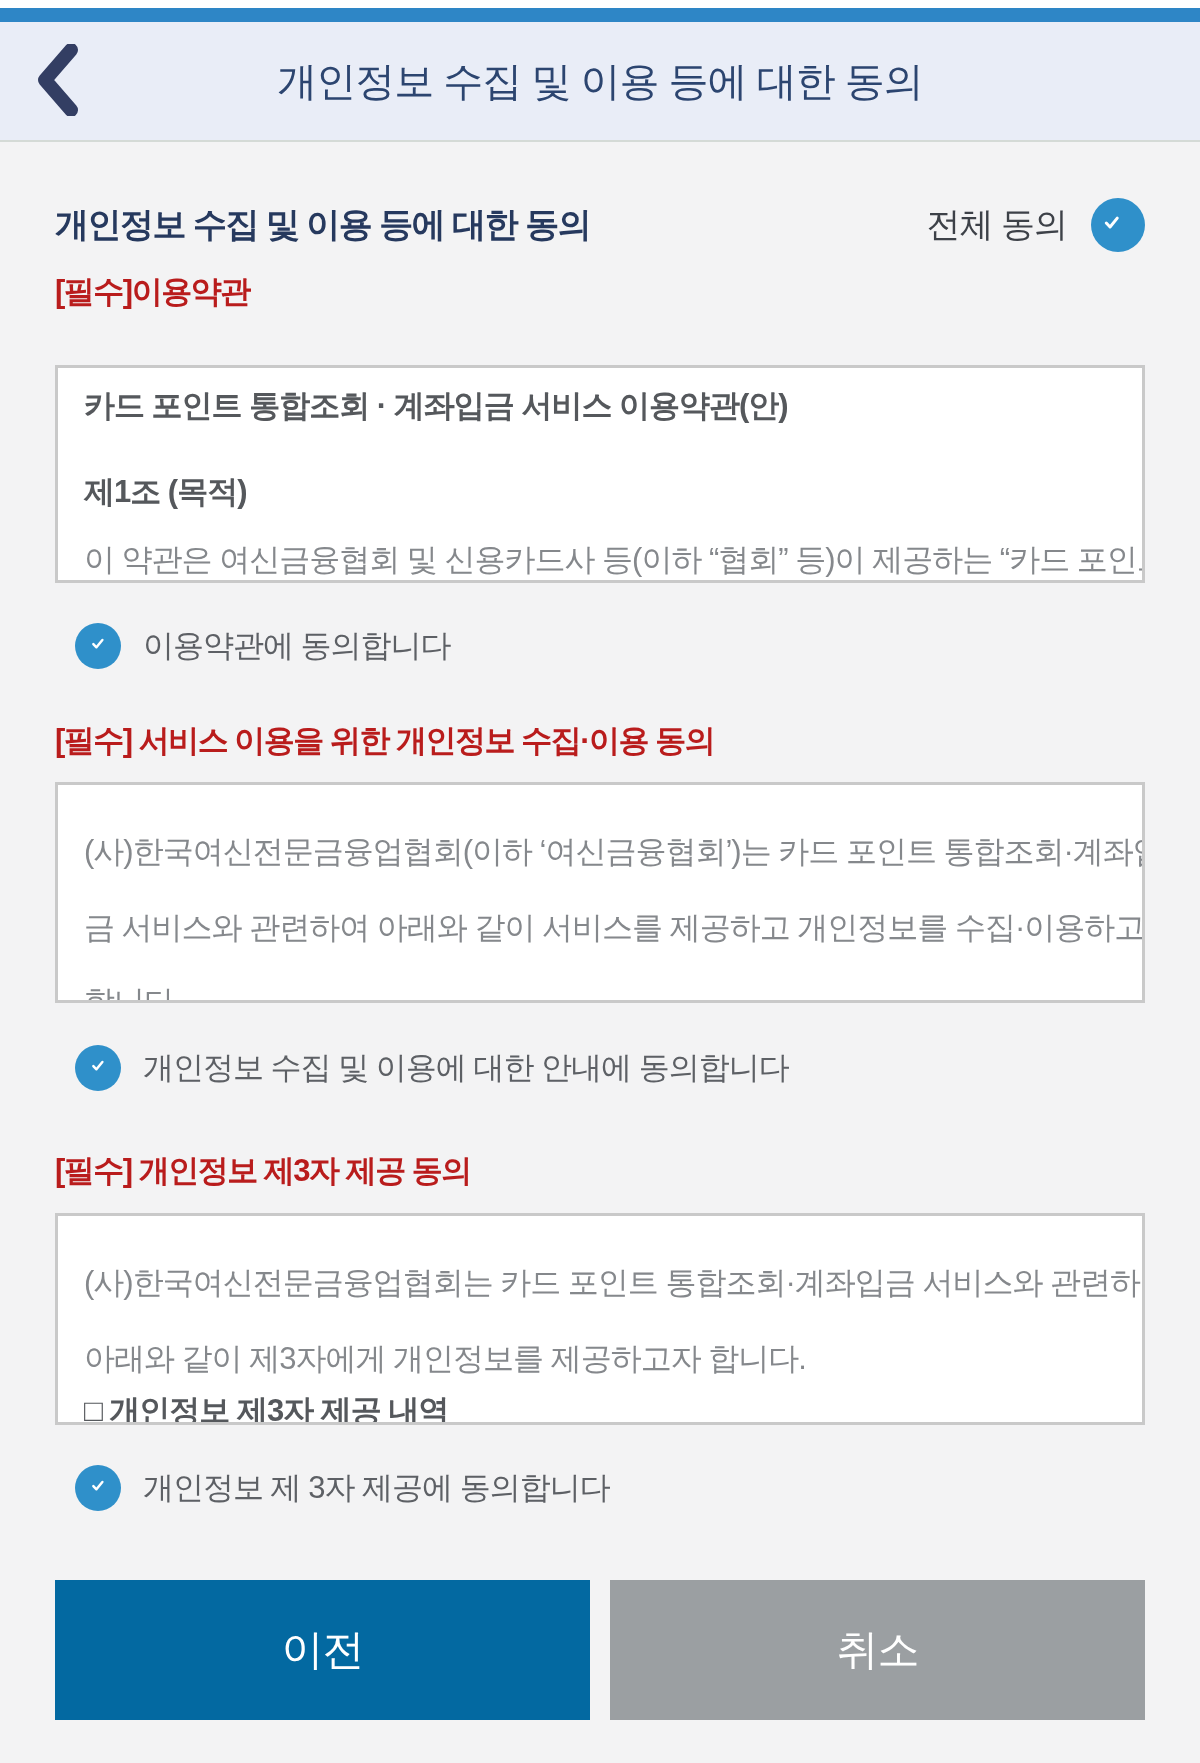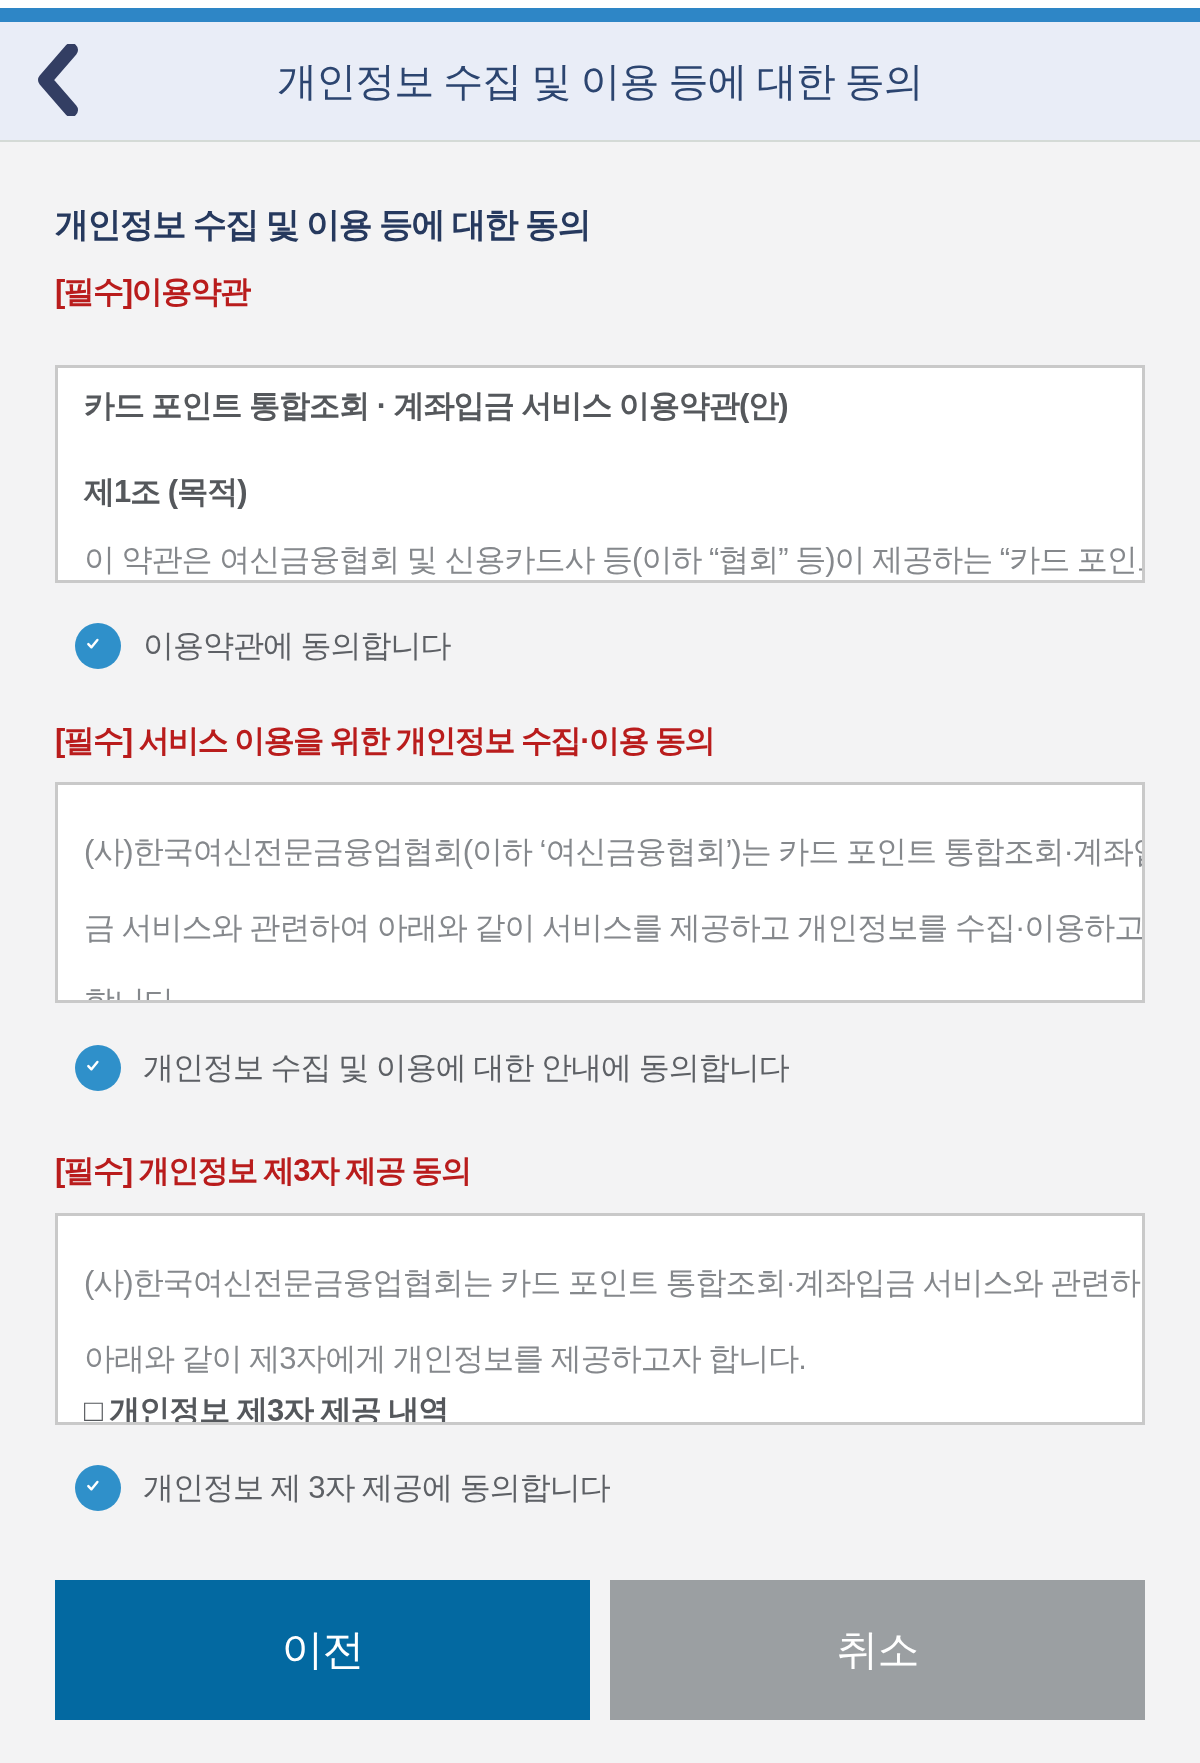--- a/index.html
+++ b/index.html
@@ -113,20 +113,21 @@
   #terms-box-2 .l3 { margin-top: 30px; }
   #terms-box-3 { margin-top: 22px; height: 212px; padding-top: 45px; }
   #terms-box-3 .l2 { margin-top: 32px; }
   #terms-box-3 .l3 { margin-top: 8px; }
   .agree-row {
     display: flex;
     align-items: center;
     gap: 22px;
     padding-left: 20px;
     height: 46px;
+    text-align: center;
   }
   .agree-row .agree-label {
     font-size: 31px;
     color: #5d6065;
     letter-spacing: -1px;
   }
   #agree-row-1 { margin-top: 40px; }
   #agree-row-2 { margin-top: 42px; }
   #agree-row-3 { margin-top: 40px; }
   #req-label-2 { margin-top: 52px; }
@@ -170,20 +171,30 @@
         </svg>
       </span>
     </button>
     <div class="header-title">개인정보 수집 및 이용 등에 대한 동의</div>
   </div>
 
   <div class="content">
 
     <div class="heading-row">
       <div class="section-heading">개인정보 수집 및 이용 등에 대한 동의</div>
+      <div class="all-agree">
+        <span class="all-agree-label">전체 동의</span>
+        <span class="check-circle big">
+          <span>
+            <svg viewBox="0 0 24 24" width="34" height="34">
+                <path d="M6 12.5l4.3 4.5L18.5 7" stroke="#ffffff" stroke-width="3.4" fill="none" stroke-linecap="round" stroke-linejoin="round"></path>
+              </svg>
+          </span>
+        </span>
+      </div>
     </div>
 
     <div class="req-label first" id="req-label-1">[필수]이용약관</div>
     <div class="terms-box" id="terms-box-1">
       <div class="tline bold l1">카드 포인트 통합조회 · 계좌입금 서비스 이용약관(안)</div>
       <div class="tline bold l2">제1조 (목적)</div>
       <div class="tline normal l3">이 약관은 여신금융협회 및 신용카드사 등(이하 “협회” 등)이 제공하는 “카드 포인트</div>
     </div>
     <div class="agree-row" id="agree-row-1">
       <span class="check-circle small">

